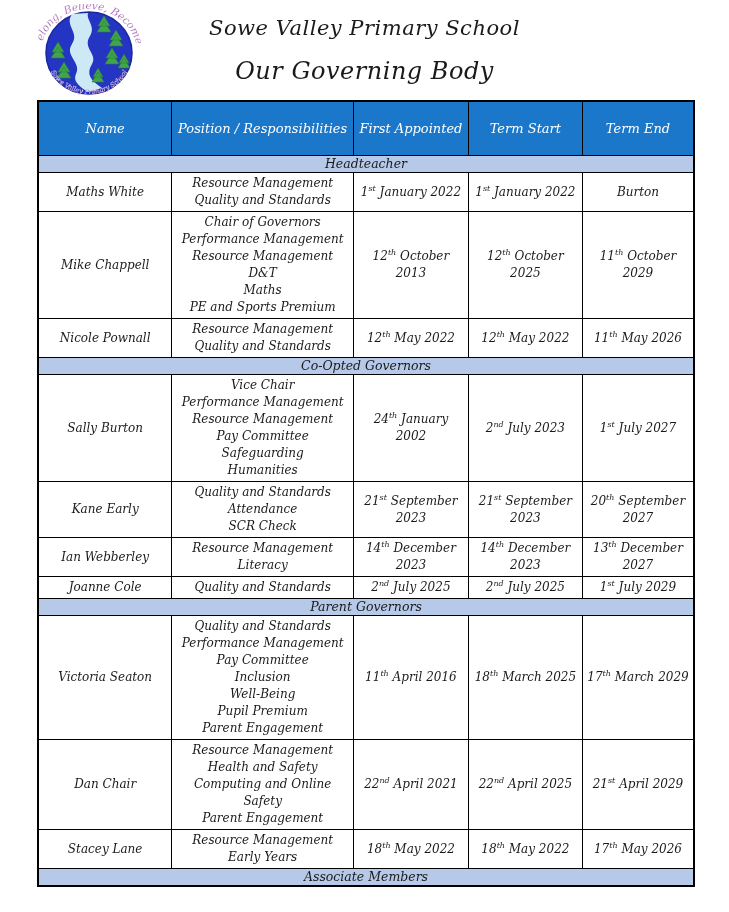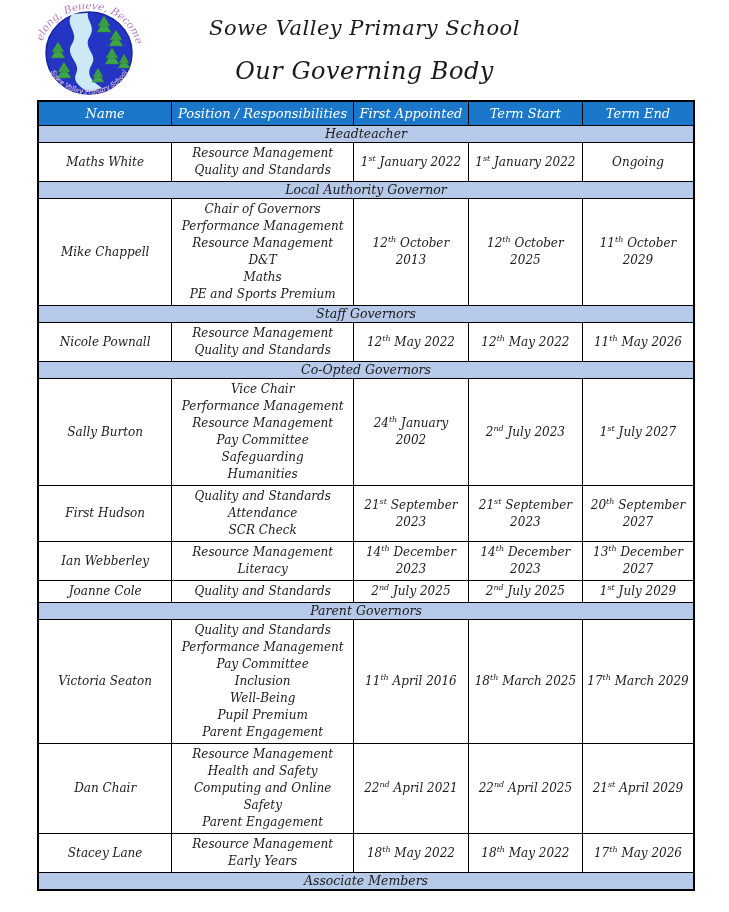--- a/index.html
+++ b/index.html
@@ -36,21 +36,21 @@
   col.c-pos{width:27.7%;}
   col.c-first{width:17.5%;}
   col.c-start{width:17.4%;}
   col.c-end{width:17.0%;}
   th{
     background:var(--header-blue);
     color:#ffffff;
     font-weight:normal;
     font-size:13px;
     height:21px;
-    padding:1px 2px;
+    padding:16px 2px;
   }
   td{
     text-align:center;
     vertical-align:middle;
     font-size:12px;
     line-height:17px;
     padding:2px 3px;
   }
   tr.section-row td{
     background:var(--section-blue);
@@ -119,42 +119,36 @@
           <td colspan="5">Headteacher</td>
         </tr>
         <tr>
           <td>Maths White</td>
           <td>
             <span class="resp-line">Resource Management</span>
             <span class="resp-line">Quality and Standards</span>
           </td>
           <td>1<sup>st</sup> January 2022</td>
           <td>1<sup>st</sup> January 2022</td>
-          <td>Ongoing</td>
-        </tr>
-        <tr class="section-row">
-          <td colspan="5">Local Authority Governor</td>
+          <td>Burton</td>
         </tr>
         <tr>
           <td>Mike Chappell</td>
           <td>
             <span class="resp-line">Chair of Governors</span>
             <span class="resp-line">Performance Management</span>
             <span class="resp-line">Resource Management</span>
             <span class="resp-line">D&amp;T</span>
             <span class="resp-line">Maths</span>
             <span class="resp-line">PE and Sports Premium</span>
           </td>
           <td>12<sup>th</sup> October 2013</td>
           <td>12<sup>th</sup> October 2025</td>
           <td>11<sup>th</sup> October 2029</td>
         </tr>
-        <tr class="section-row">
-          <td colspan="5">Staff Governors</td>
-        </tr>
         <tr>
           <td>Nicole Pownall</td>
           <td>
             <span class="resp-line">Resource Management</span>
             <span class="resp-line">Quality and Standards</span>
           </td>
           <td>12<sup>th</sup> May 2022</td>
           <td>12<sup>th</sup> May 2022</td>
           <td>11<sup>th</sup> May 2026</td>
         </tr>
@@ -169,21 +163,21 @@
             <span class="resp-line">Resource Management</span>
             <span class="resp-line">Pay Committee</span>
             <span class="resp-line">Safeguarding</span>
             <span class="resp-line">Humanities</span>
           </td>
           <td>24<sup>th</sup> January 2002</td>
           <td>2<sup>nd</sup> July 2023</td>
           <td>1<sup>st</sup> July 2027</td>
         </tr>
         <tr>
-          <td>First Hudson</td>
+          <td>Kane Early</td>
           <td>
             <span class="resp-line">Quality and Standards</span>
             <span class="resp-line">Attendance</span>
             <span class="resp-line">SCR Check</span>
           </td>
           <td>21<sup>st</sup> September 2023</td>
           <td>21<sup>st</sup> September 2023</td>
           <td>20<sup>th</sup> September 2027</td>
         </tr>
         <tr>

